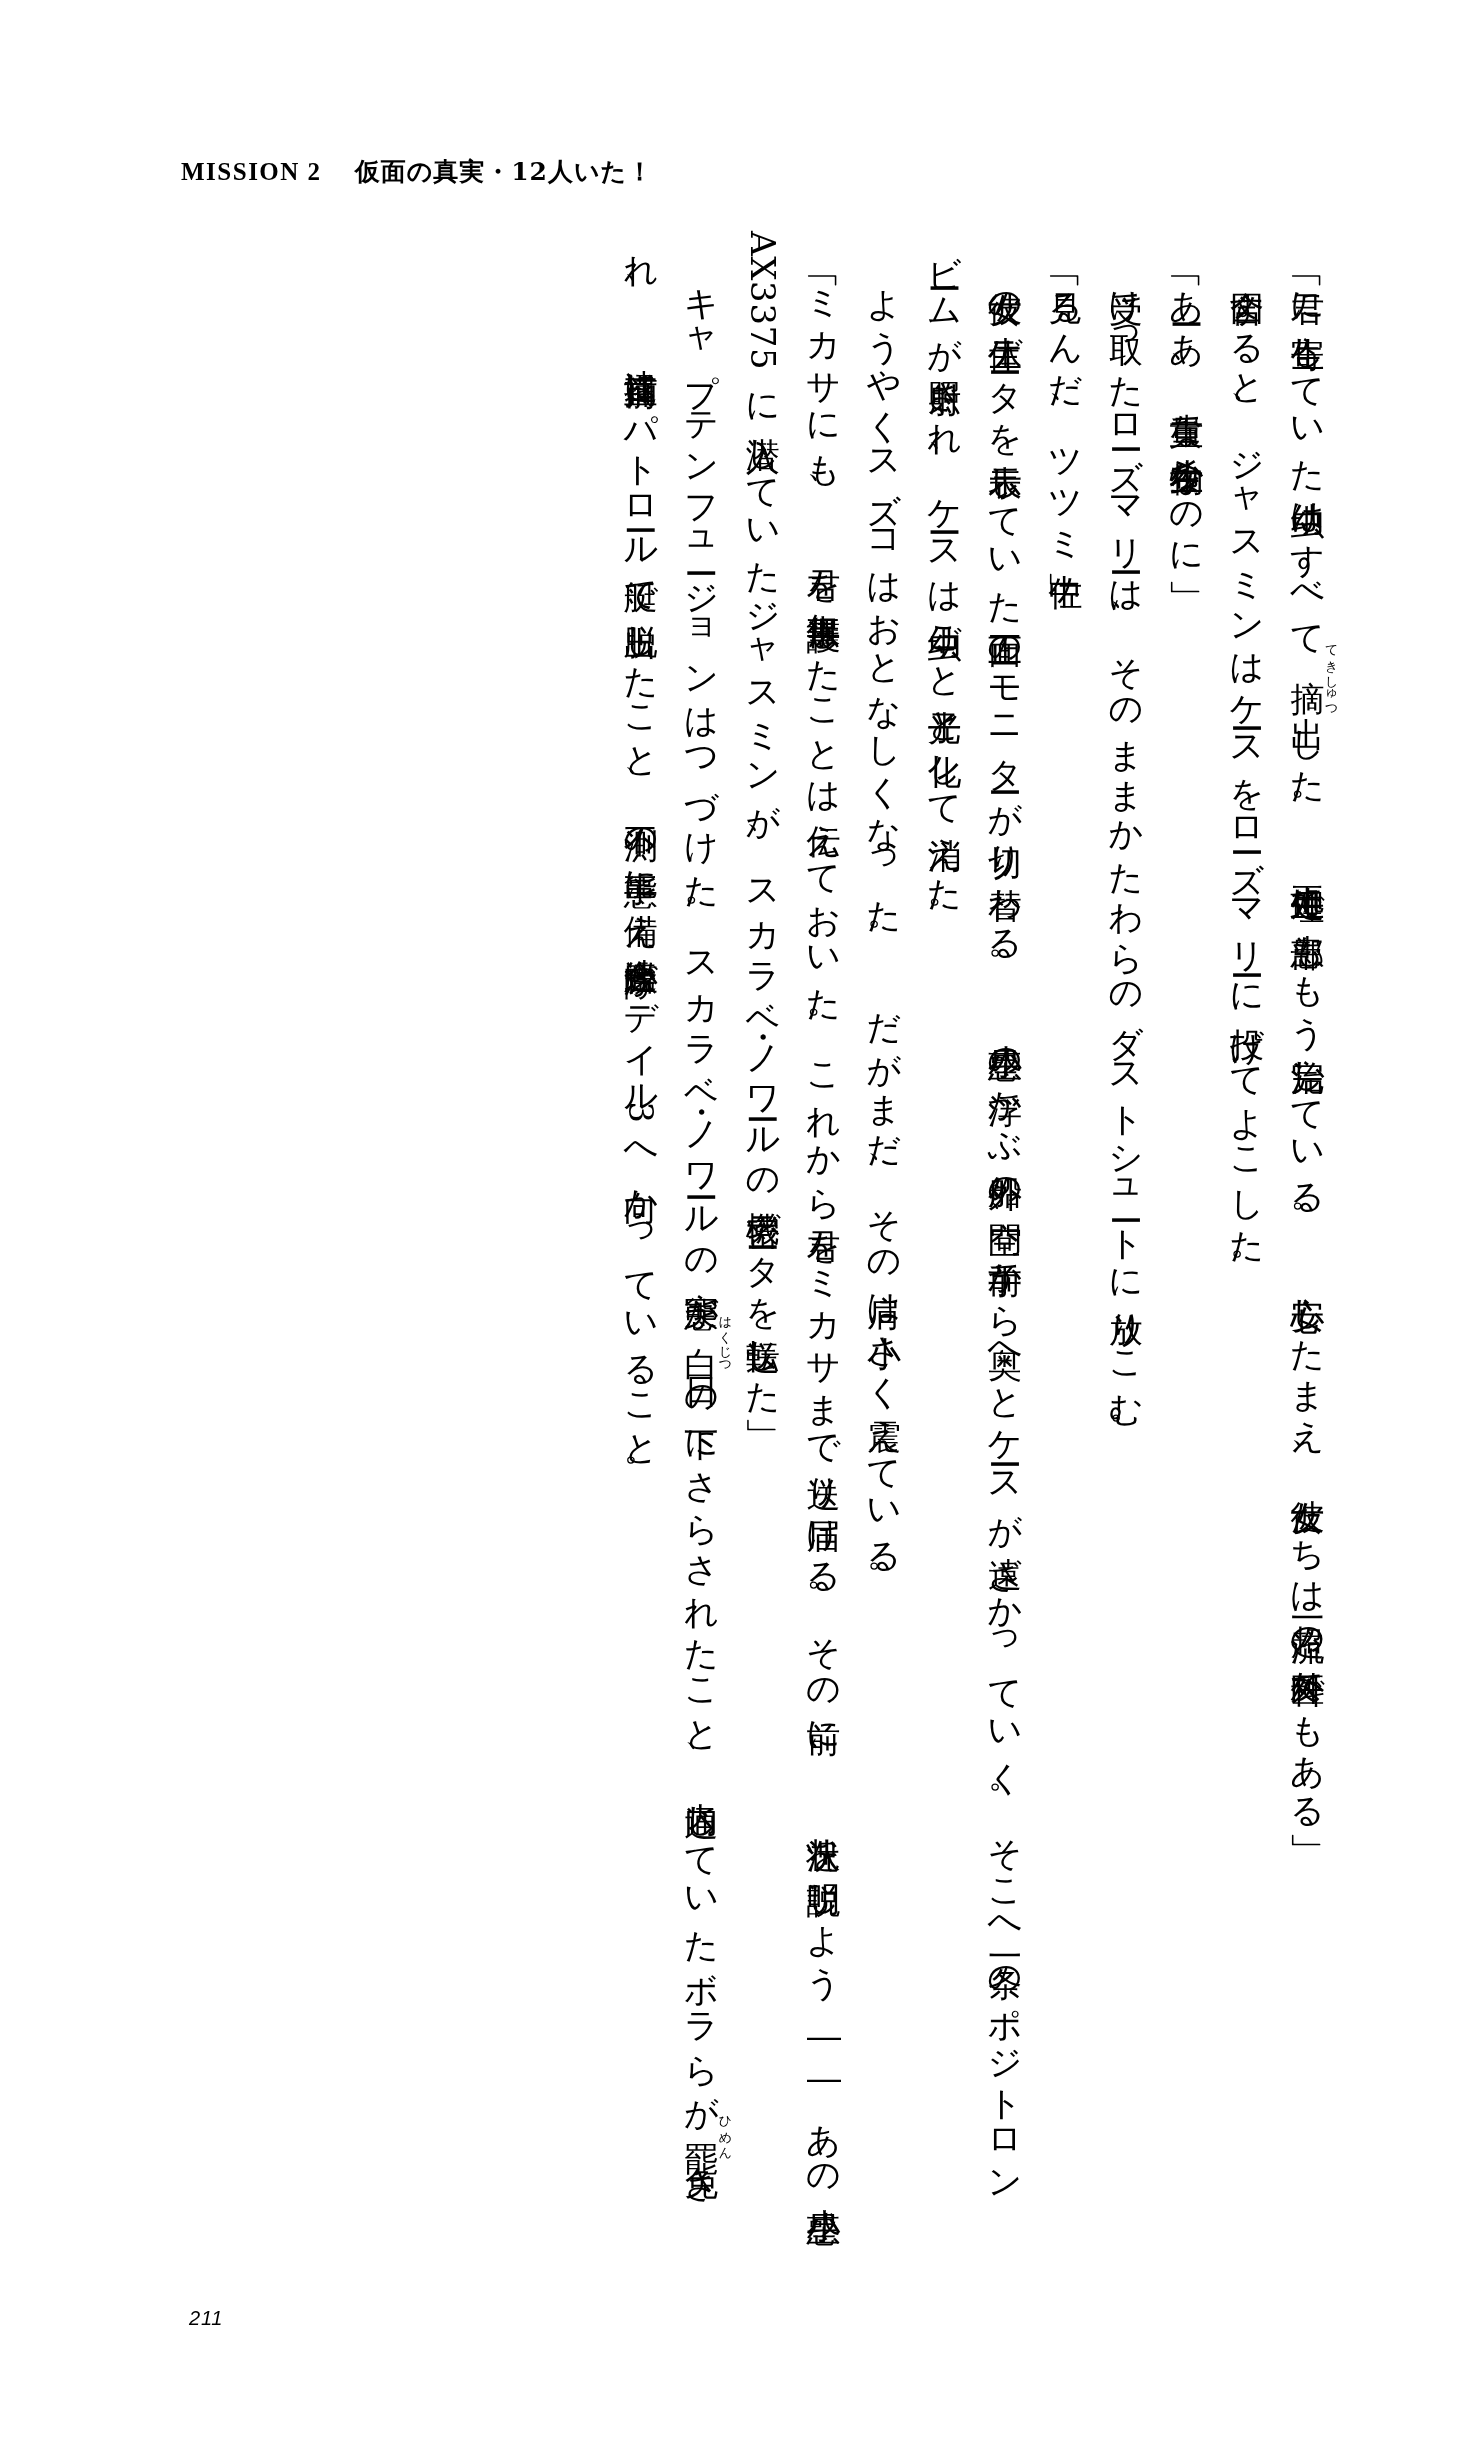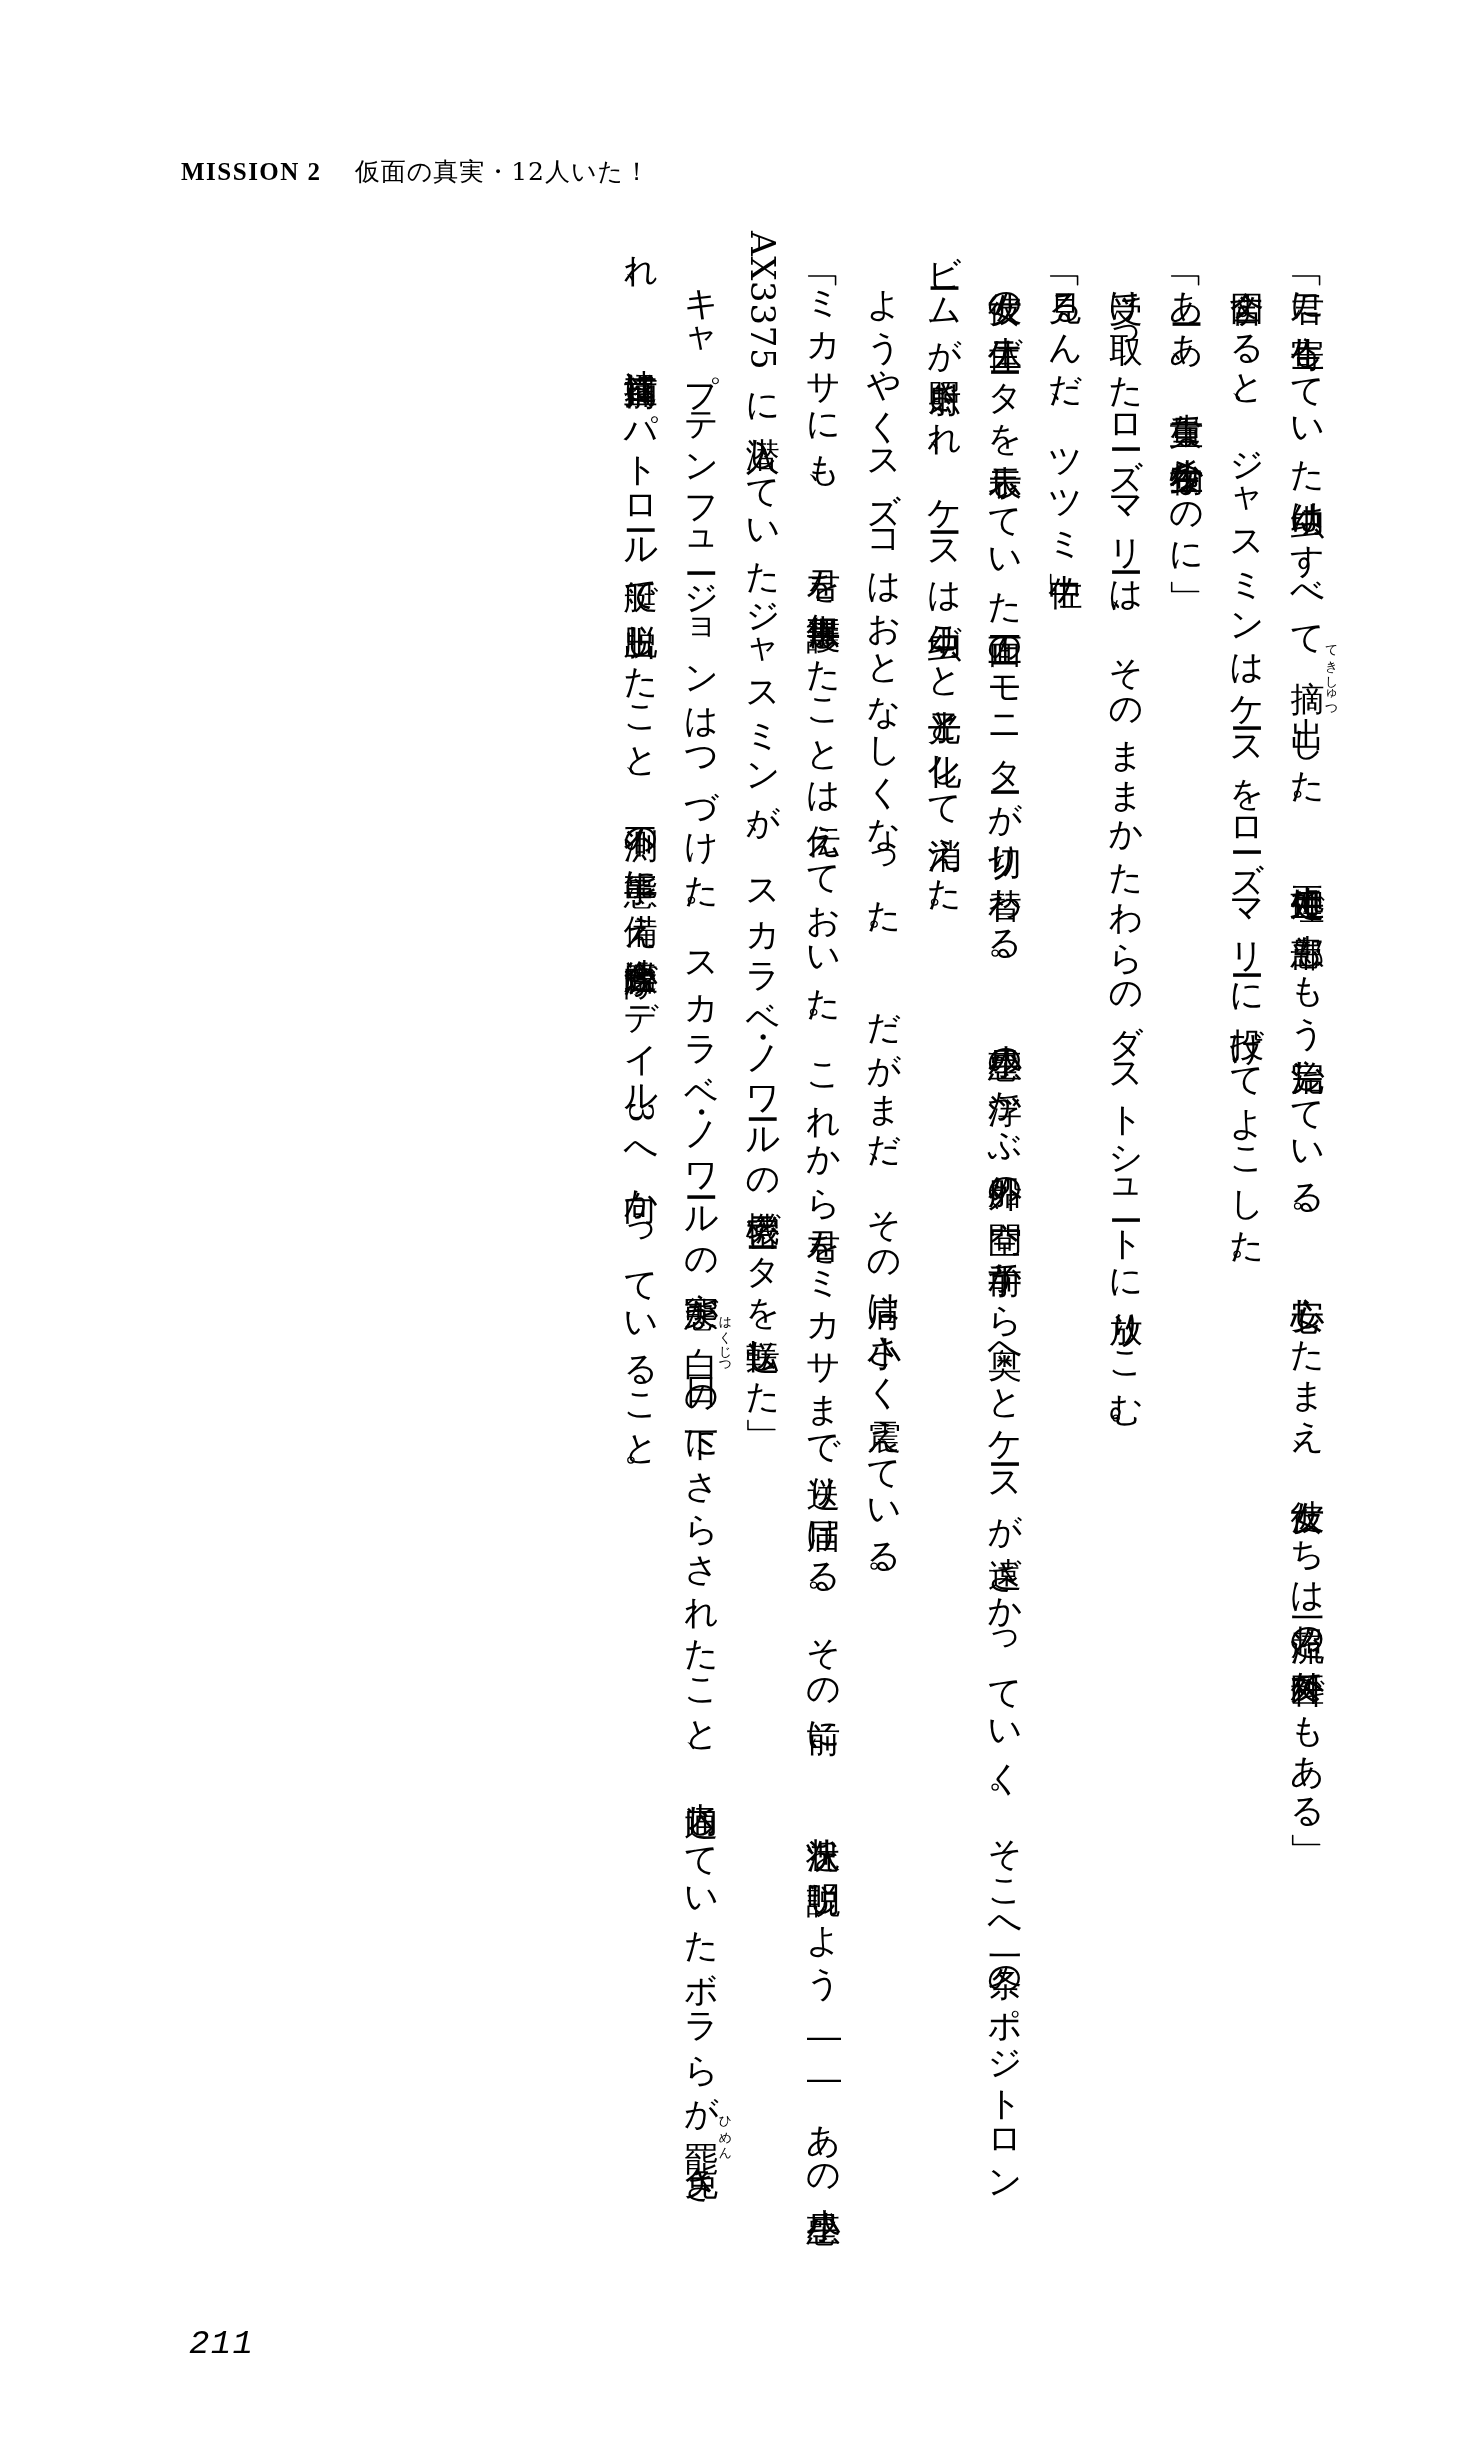--- a/index.html
+++ b/index.html
@@ -39,21 +39,21 @@
   .runhead .mission {
     font-family: "Liberation Serif", serif;
     font-weight: 700;
     letter-spacing: 0.06em;
   }
   .runhead .sep {
     display: inline-block;
     width: 33px;
   }
   .runhead .jp {
-    font-weight: 400;
+    font-weight: 700;
     letter-spacing: 0.04em;
   }
 
   
   .vtext {
     position: absolute;
     top: 231px;
     right: 138px;
     height: 1957px;
     width: 1135px;
@@ -95,25 +95,24 @@
   .dash {
     
     display: inline-block;
   }
 
   
   .folio {
     position: absolute;
     left: 189px;
     top: 2307px;
-    font-family: Liberation Mono, monospace;
+    font-family: Liberation Sans, sans-serif;
     font-style: italic;
-    font-size: 34px;
+    font-size: 20px;
     letter-spacing: 0.04em;
-    margin-top: 18px;
   }
 </style>
 </head>
 <body>
 
 <div class="page">
 
   <div class="runhead">
     <span class="mission">MISSION 2</span><span class="sep"></span><span class="jp">仮面の真実・12人いた！</span>
   </div>

